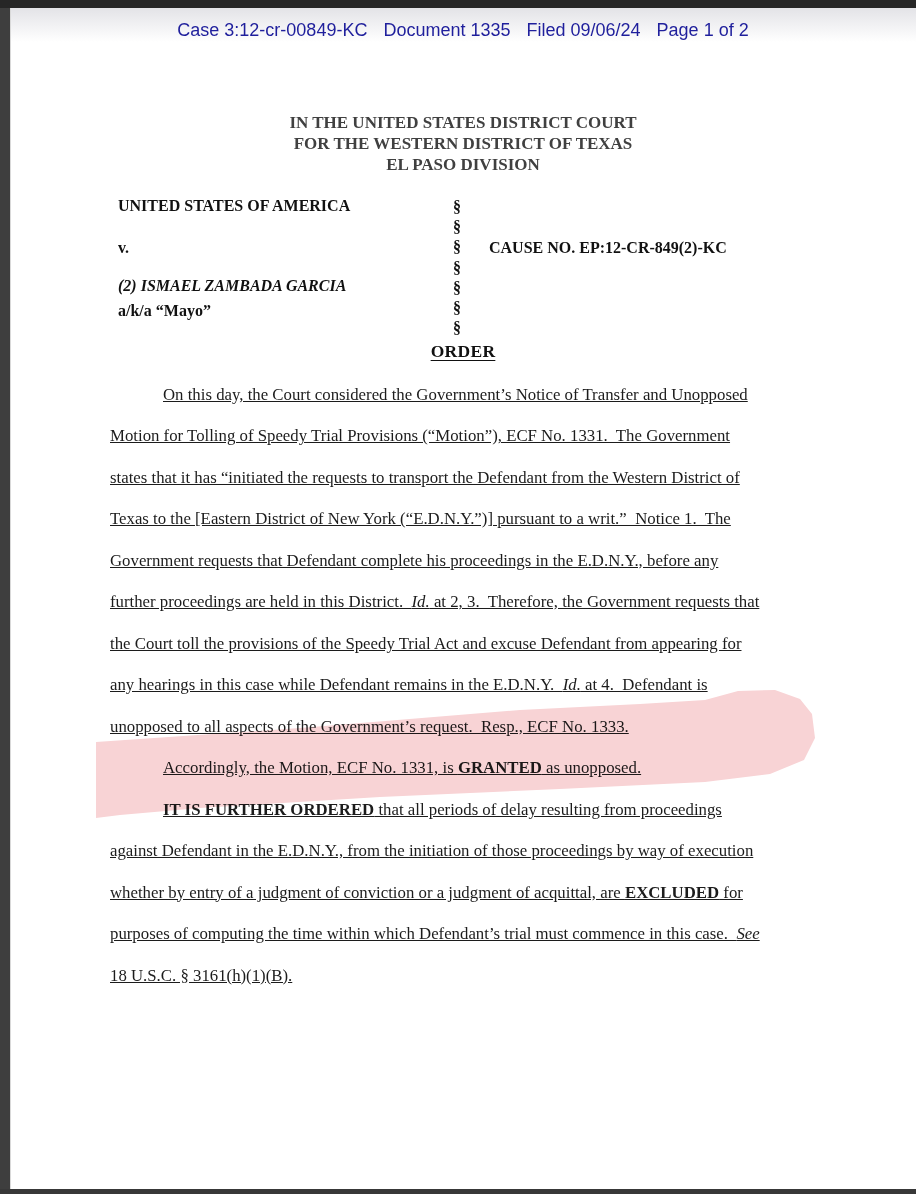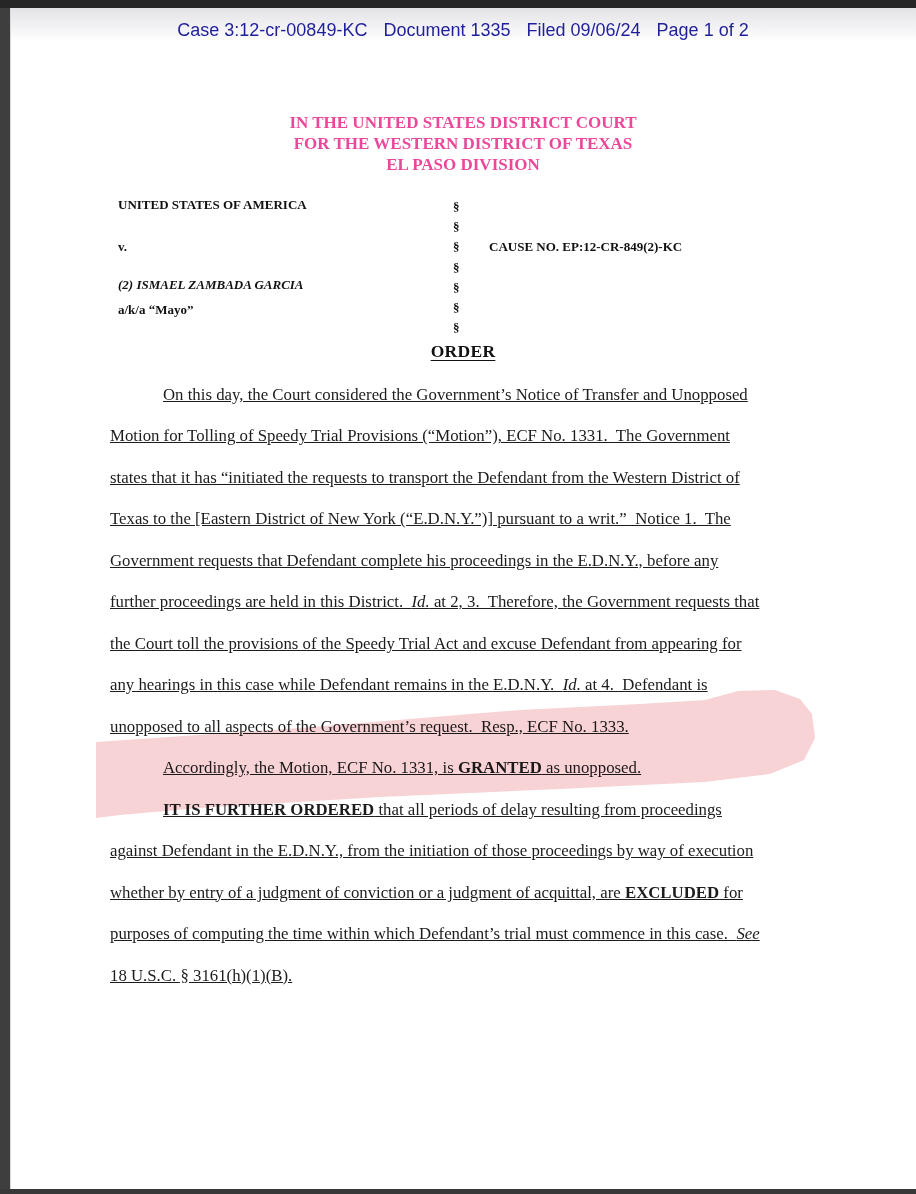--- a/index.html
+++ b/index.html
@@ -15,25 +15,25 @@
     border-right:1px solid #d9d9d9;z-index:5;}
   .bottom-edge{position:absolute;left:0;bottom:0;width:916px;height:5px;background:#383838;z-index:6;}
 
   
   .stamp{position:absolute;top:20px;left:10px;width:906px;text-align:center;
     font-family:"Liberation Sans", sans-serif;font-size:18px;z-index:2;white-space:nowrap;}
   .stamp span{margin:3px 8px;}
 
   
   .heading{position:absolute;top:112px;left:10px;width:906px;text-align:center;
-    font-weight:bold;font-size:17px;line-height:21px;color:#ec4899;z-index:2;}
+    font-weight:bold;font-size:17px;line-height:21px;color:#404040;z-index:2;}
 
   
   .caption{position:absolute;top:197px;left:0;width:916px;height:145px;
-    font-weight:bold;font-size:13px;color:#111;z-index:2;}
+    font-weight:bold;font-size:16px;color:#111;z-index:2;}
   .cap-plaintiff{position:absolute;left:118px;top:0;}
   .cap-v{position:absolute;left:118px;top:42px;}
   .cap-def1{position:absolute;left:118px;top:80px;font-style:italic;}
   .cap-def2{position:absolute;left:118px;top:105px;}
   .cap-sections{position:absolute;left:453px;top:0;line-height:20.2px;text-align:center;}
   .cap-cause{position:absolute;left:489px;top:42px;}
 
   
   .order-title{position:absolute;top:341px;left:10px;width:906px;text-align:center;
     font-weight:bold;font-size:17.5px;letter-spacing:.3px;color:#111;z-index:2;}

